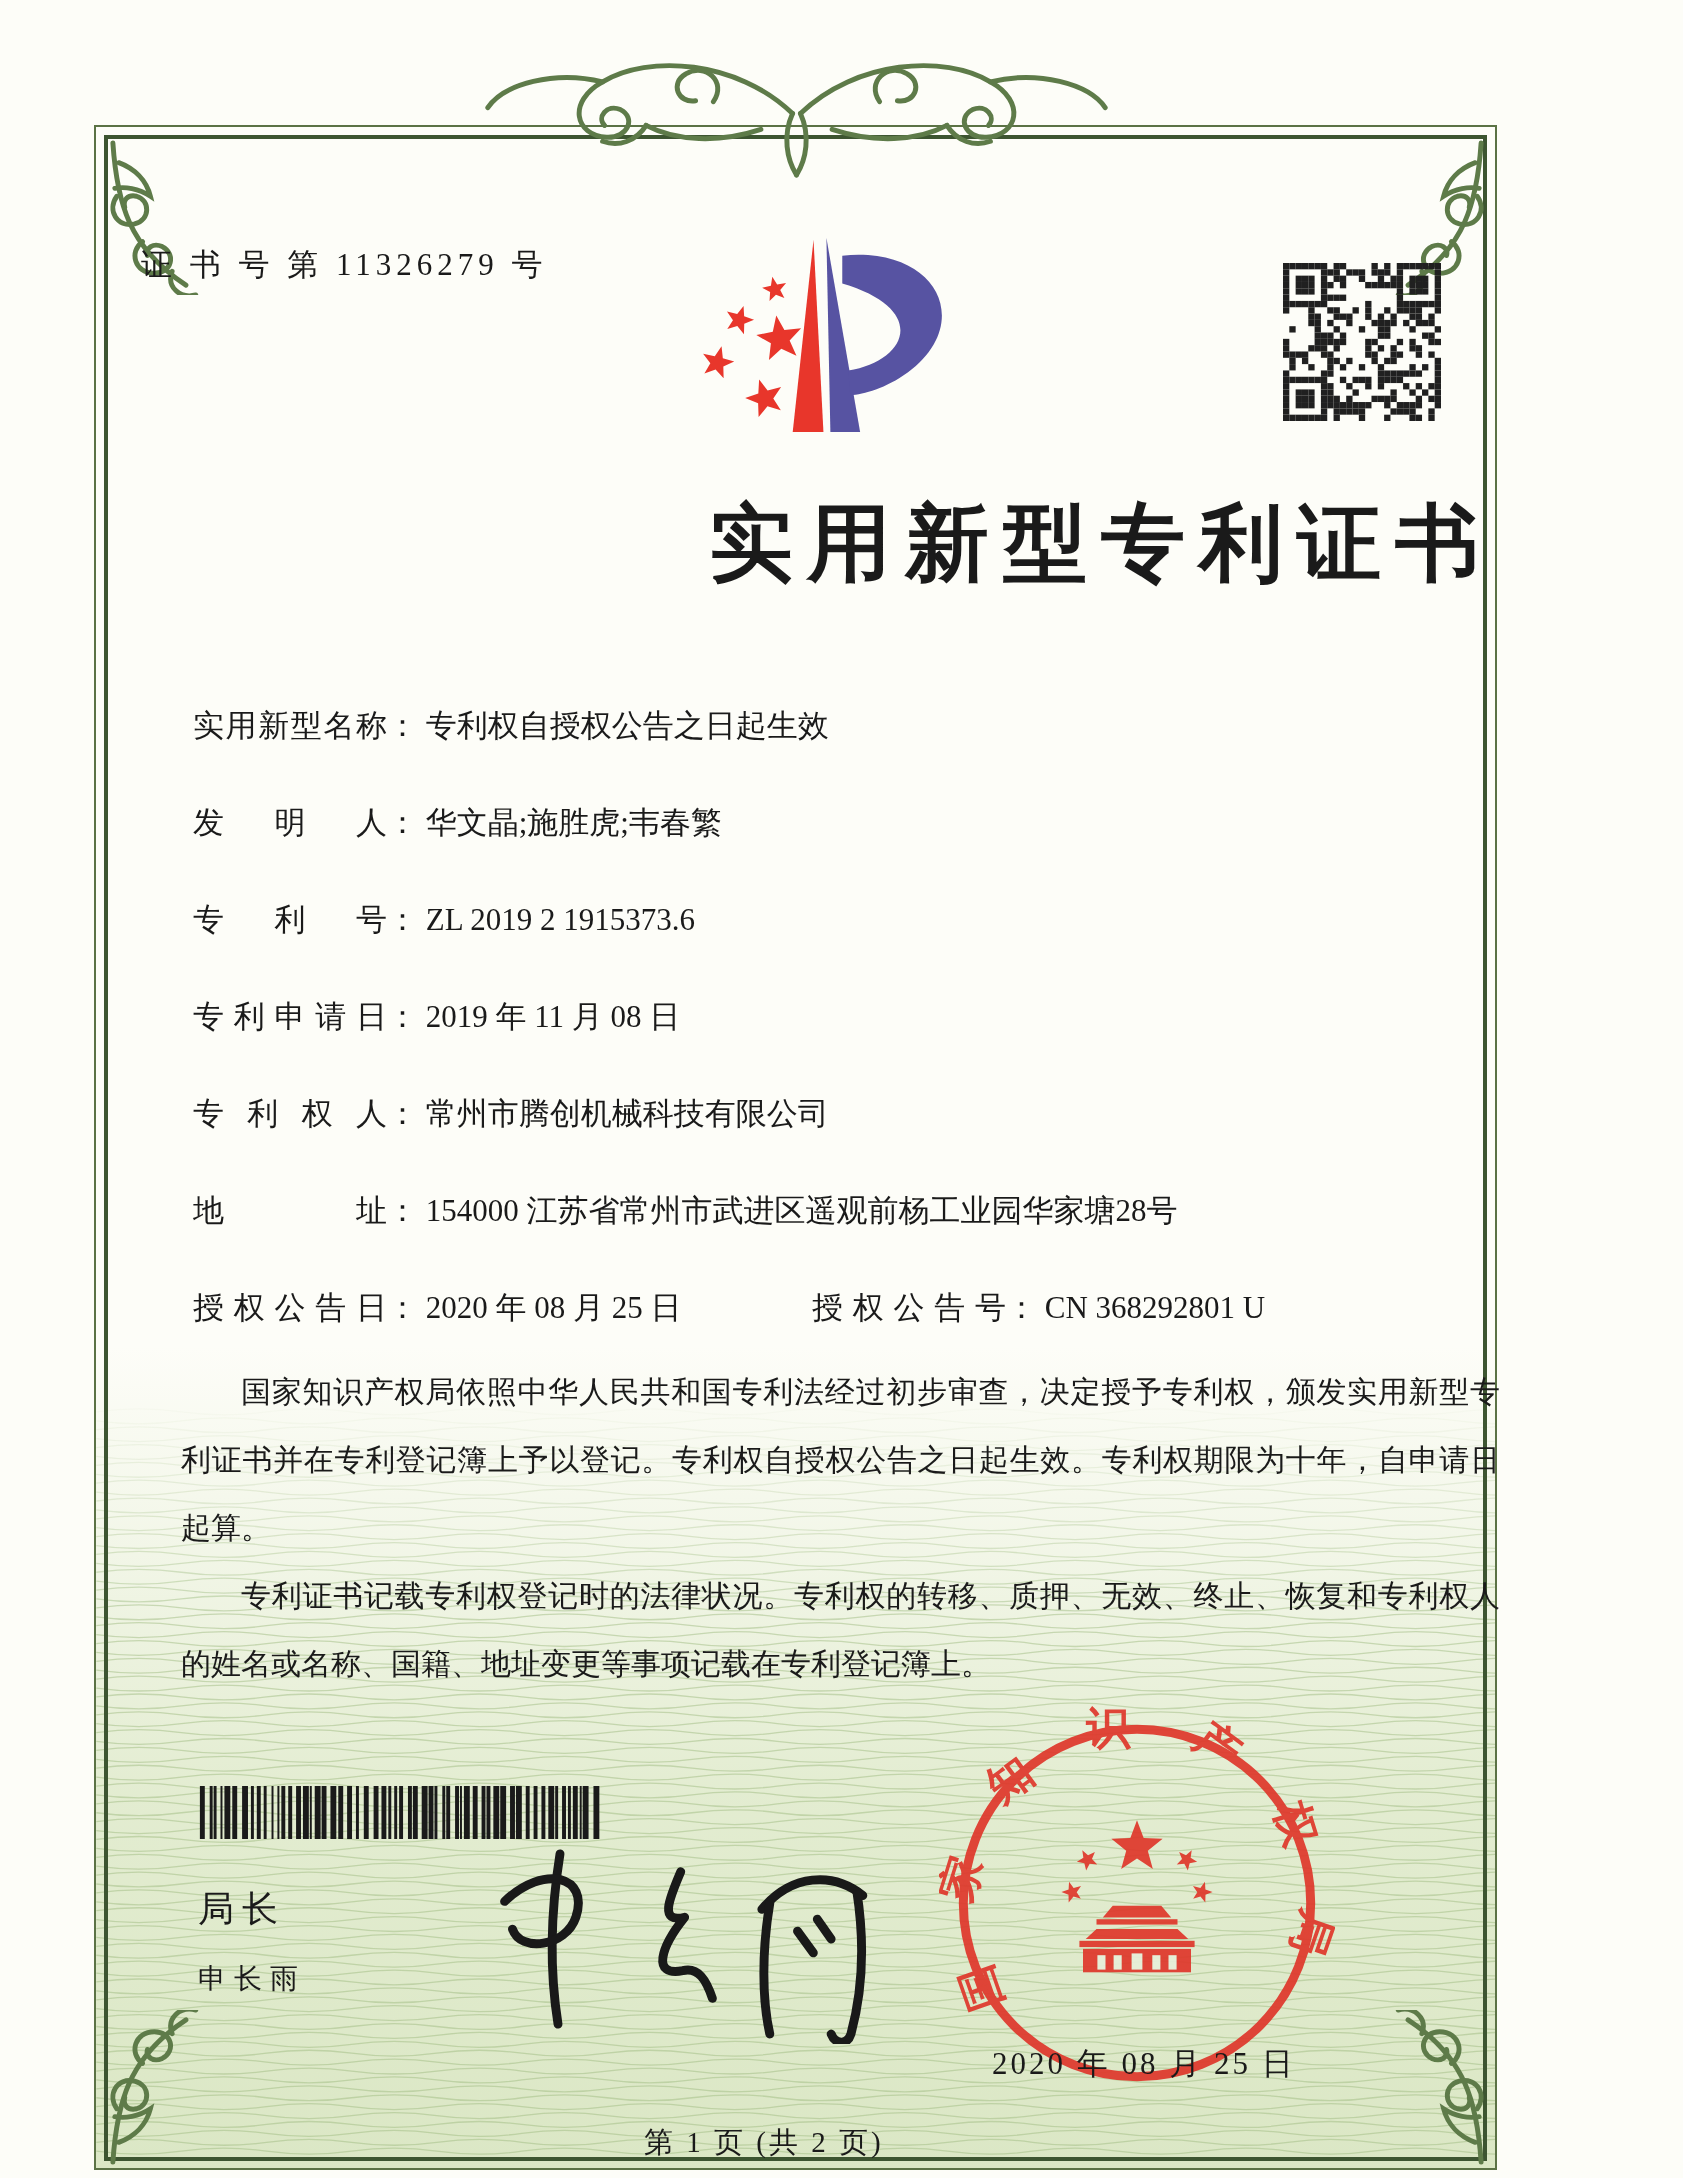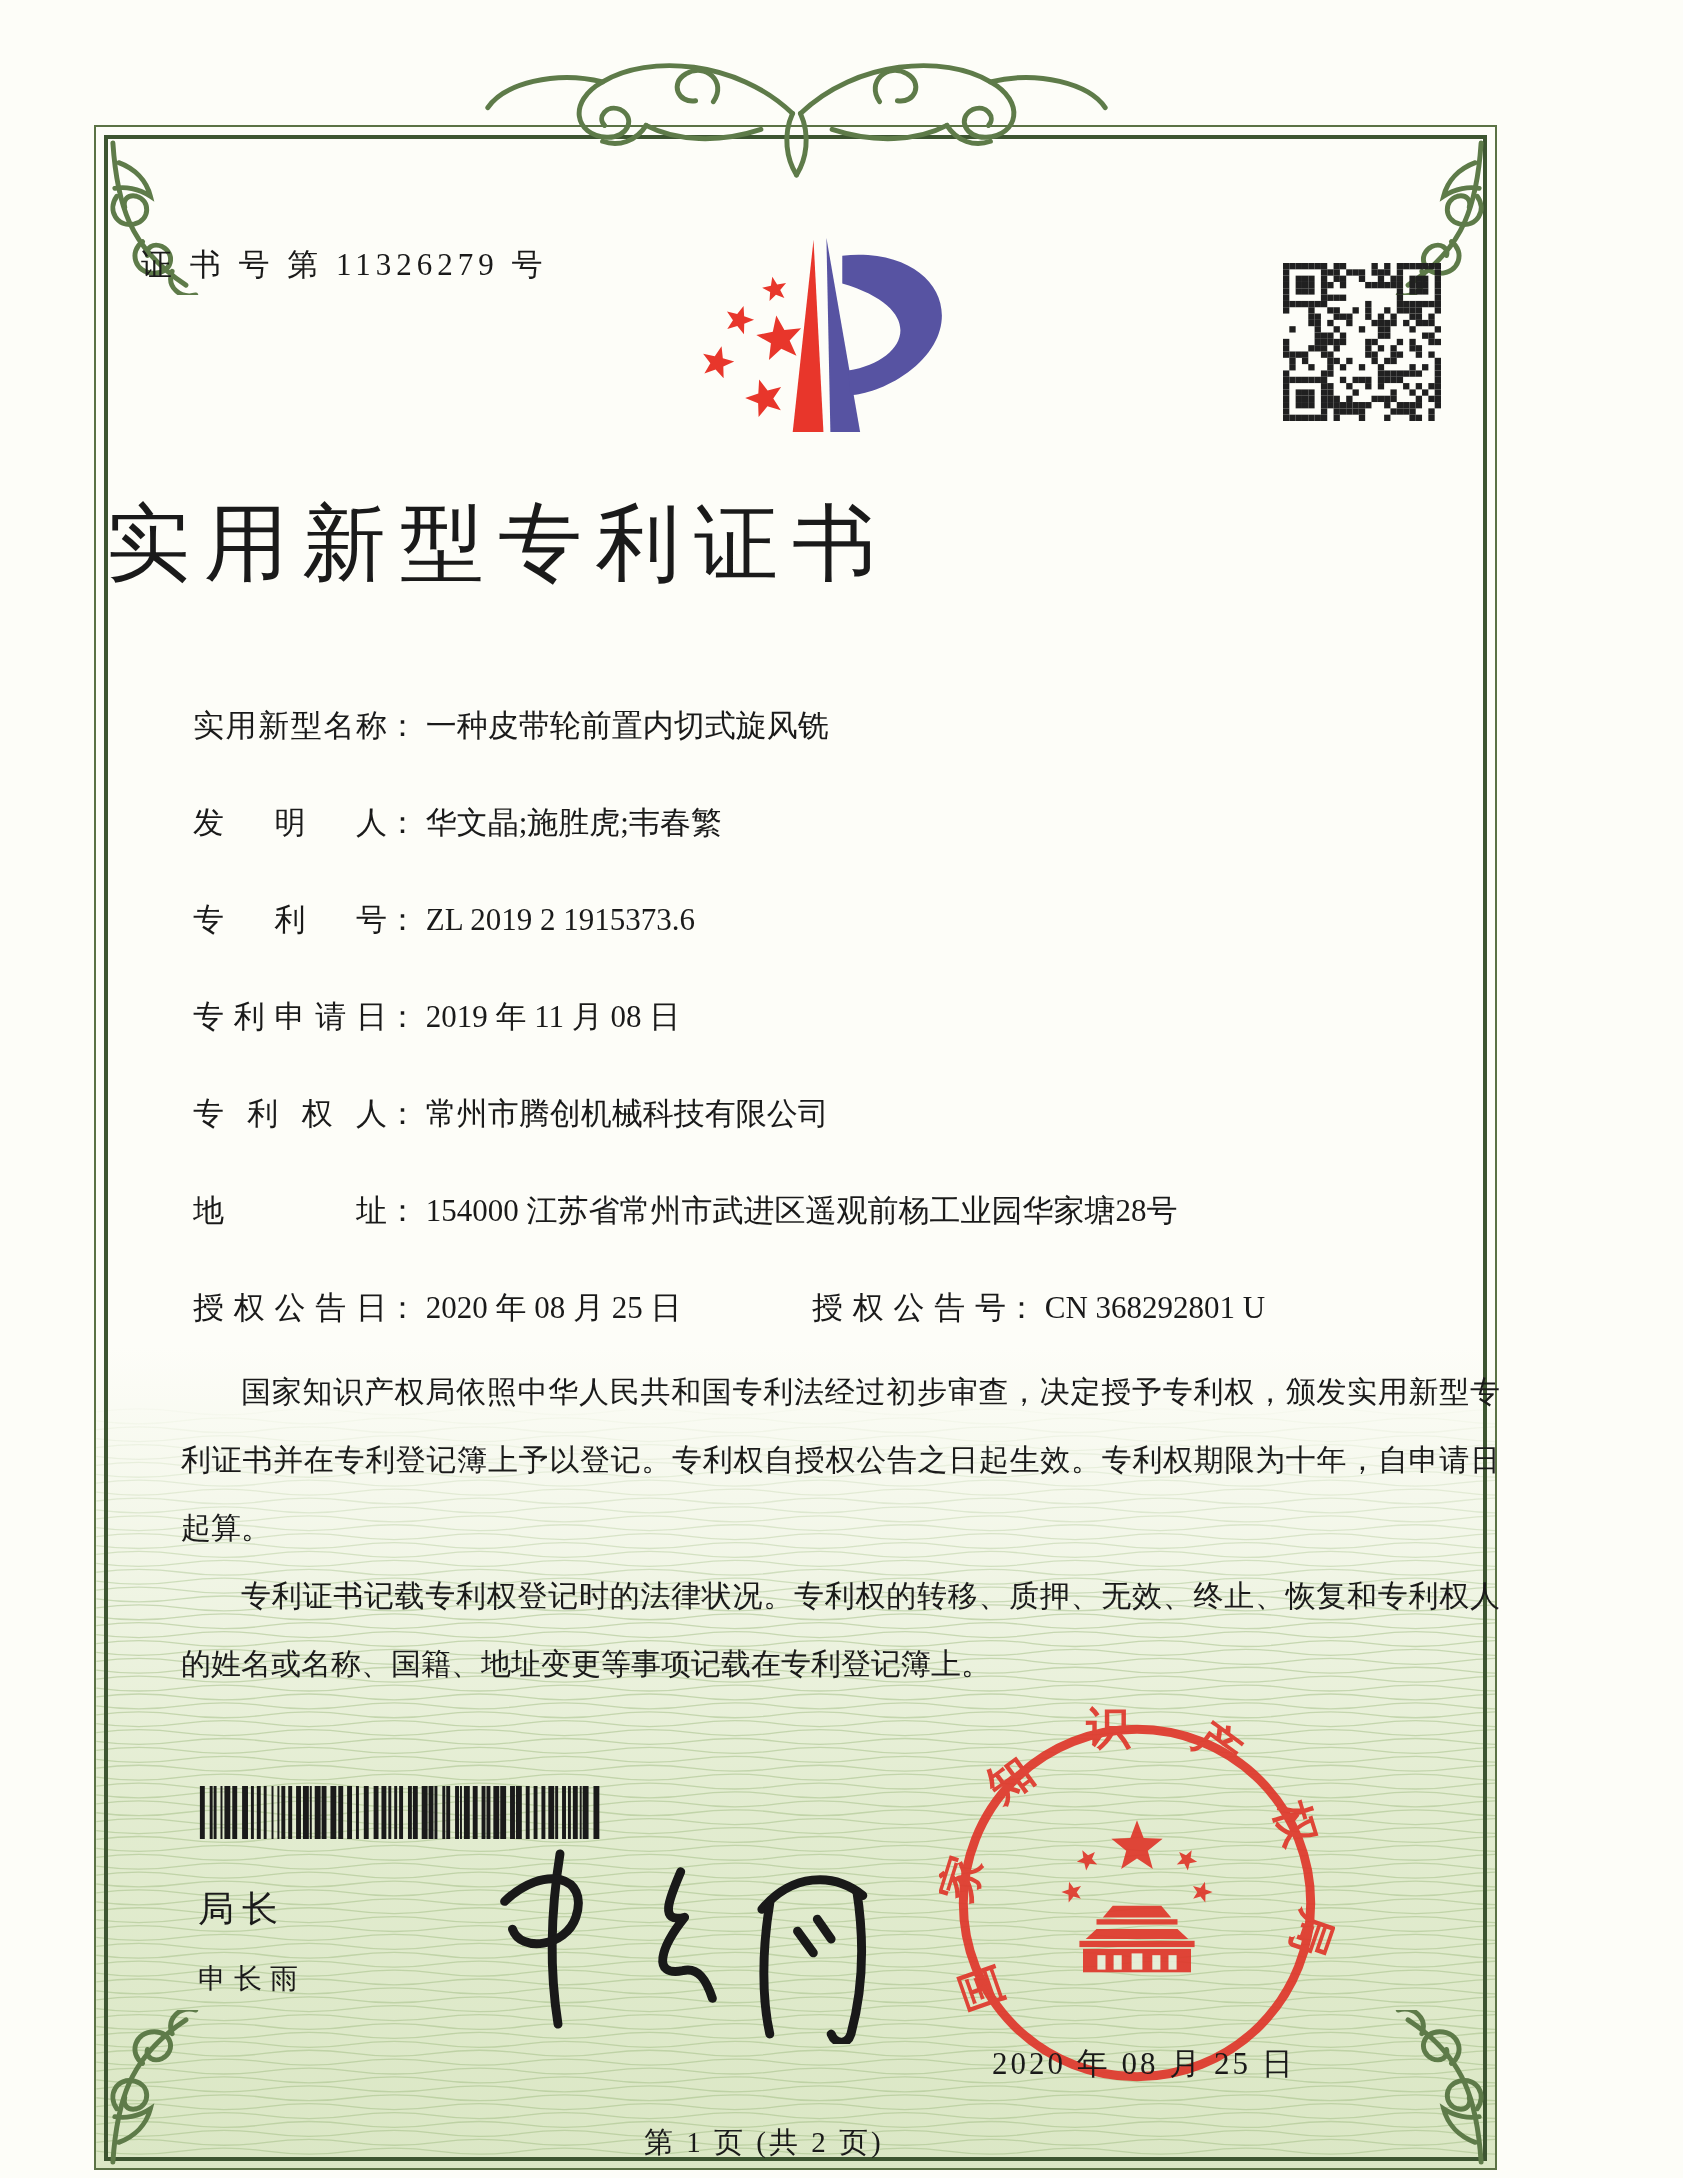--- a/index.html
+++ b/index.html
@@ -17,22 +17,22 @@
   .corner{position:absolute;z-index:2}
   .c-tl{left:103px;top:137px}
   .c-tr{left:1333px;top:137px;transform:scaleX(-1)}
   .c-bl{left:103px;top:2010px;transform:scaleY(-1)}
   .c-br{left:1333px;top:2010px;transform:scale(-1,-1)}
   .ornament{position:absolute;left:470px;top:44px;z-index:2}
   
   .cert-no{position:absolute;left:141px;top:244px;font-size:31px;letter-spacing:5px;z-index:2}
   .logo{position:absolute;left:648px;top:204px;z-index:2}
   .qr{position:absolute;left:1283px;top:263px;z-index:2}
-  .title{position:absolute;left:106px;top:487px;width:1403px;text-align:left;font-size:84px;
-         font-weight:normal;letter-spacing:14px;z-index:2}
+  .title{position:absolute;left:90px;top:487px;width:1403px;text-align:right;font-size:84px;
+         font-weight:bold;letter-spacing:14px;z-index:2}
   .row{position:absolute;left:193px;font-size:31px;white-space:nowrap;z-index:2}
   .justify-chars{display:inline-flex;width:194px;justify-content:space-between;vertical-align:bottom}
   .pair2{position:absolute;left:619px;top:0;white-space:nowrap}
   .paras{position:absolute;left:181px;top:1358px;width:1319px;font-size:30px;line-height:68px;
          text-align:justify;z-index:2}
   .paras p{text-indent:2em}
   .barcode{position:absolute;left:198px;top:1786px;z-index:2}
   .sig-title{position:absolute;left:198px;top:1885px;font-size:36px;letter-spacing:8px;z-index:2}
   .sig-name{position:absolute;left:198px;top:1960px;font-size:28px;letter-spacing:8px;z-index:2}
   .signature{position:absolute;left:465px;top:1836px;z-index:3}
@@ -498,21 +498,21 @@
 
   <div class="row" style="top:705px">
     <span class="justify-chars">
         <span>实</span>
         <span>用</span>
         <span>新</span>
         <span>型</span>
         <span>名</span>
         <span>称</span>
       </span><span>：</span>
-    <span>一种皮带轮前置内切式旋风铣</span>
+    <span>专利权自授权公告之日起生效</span>
   </div>
   <div class="row" style="top:802px">
     <span class="justify-chars">
         <span>发</span>
         <span>明</span>
         <span>人</span>
       </span><span>：</span>
     <span>华文晶;施胜虎;韦春繁</span>
   </div>
   <div class="row" style="top:899px">

